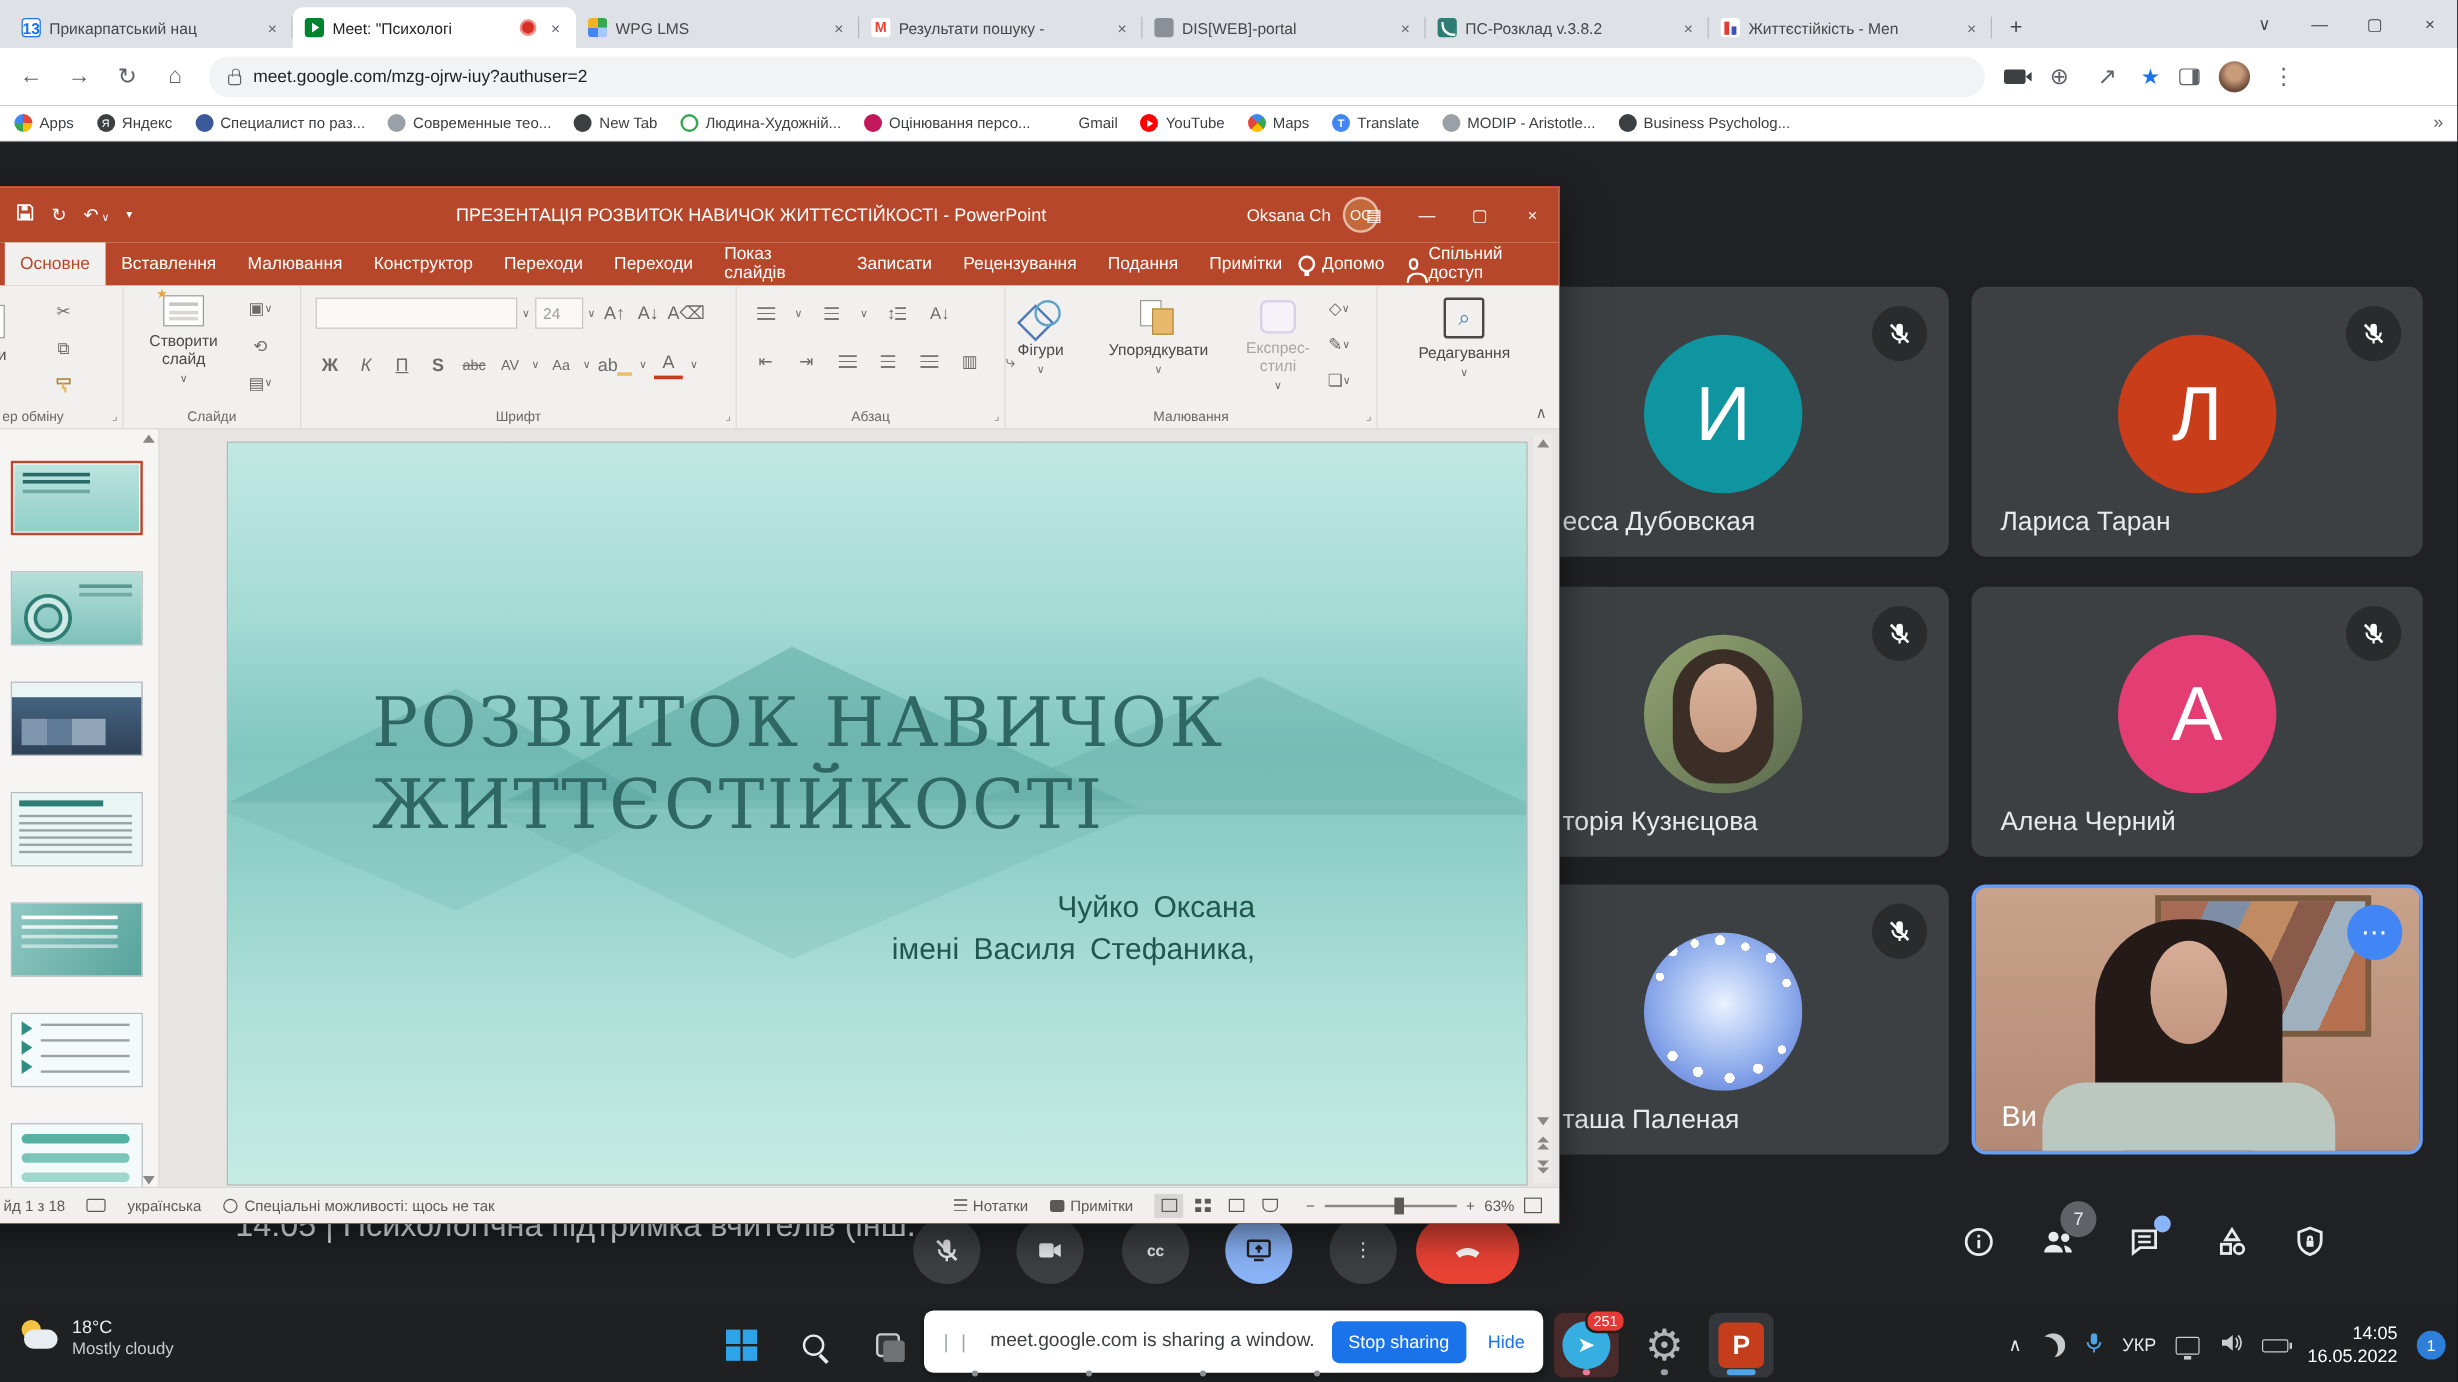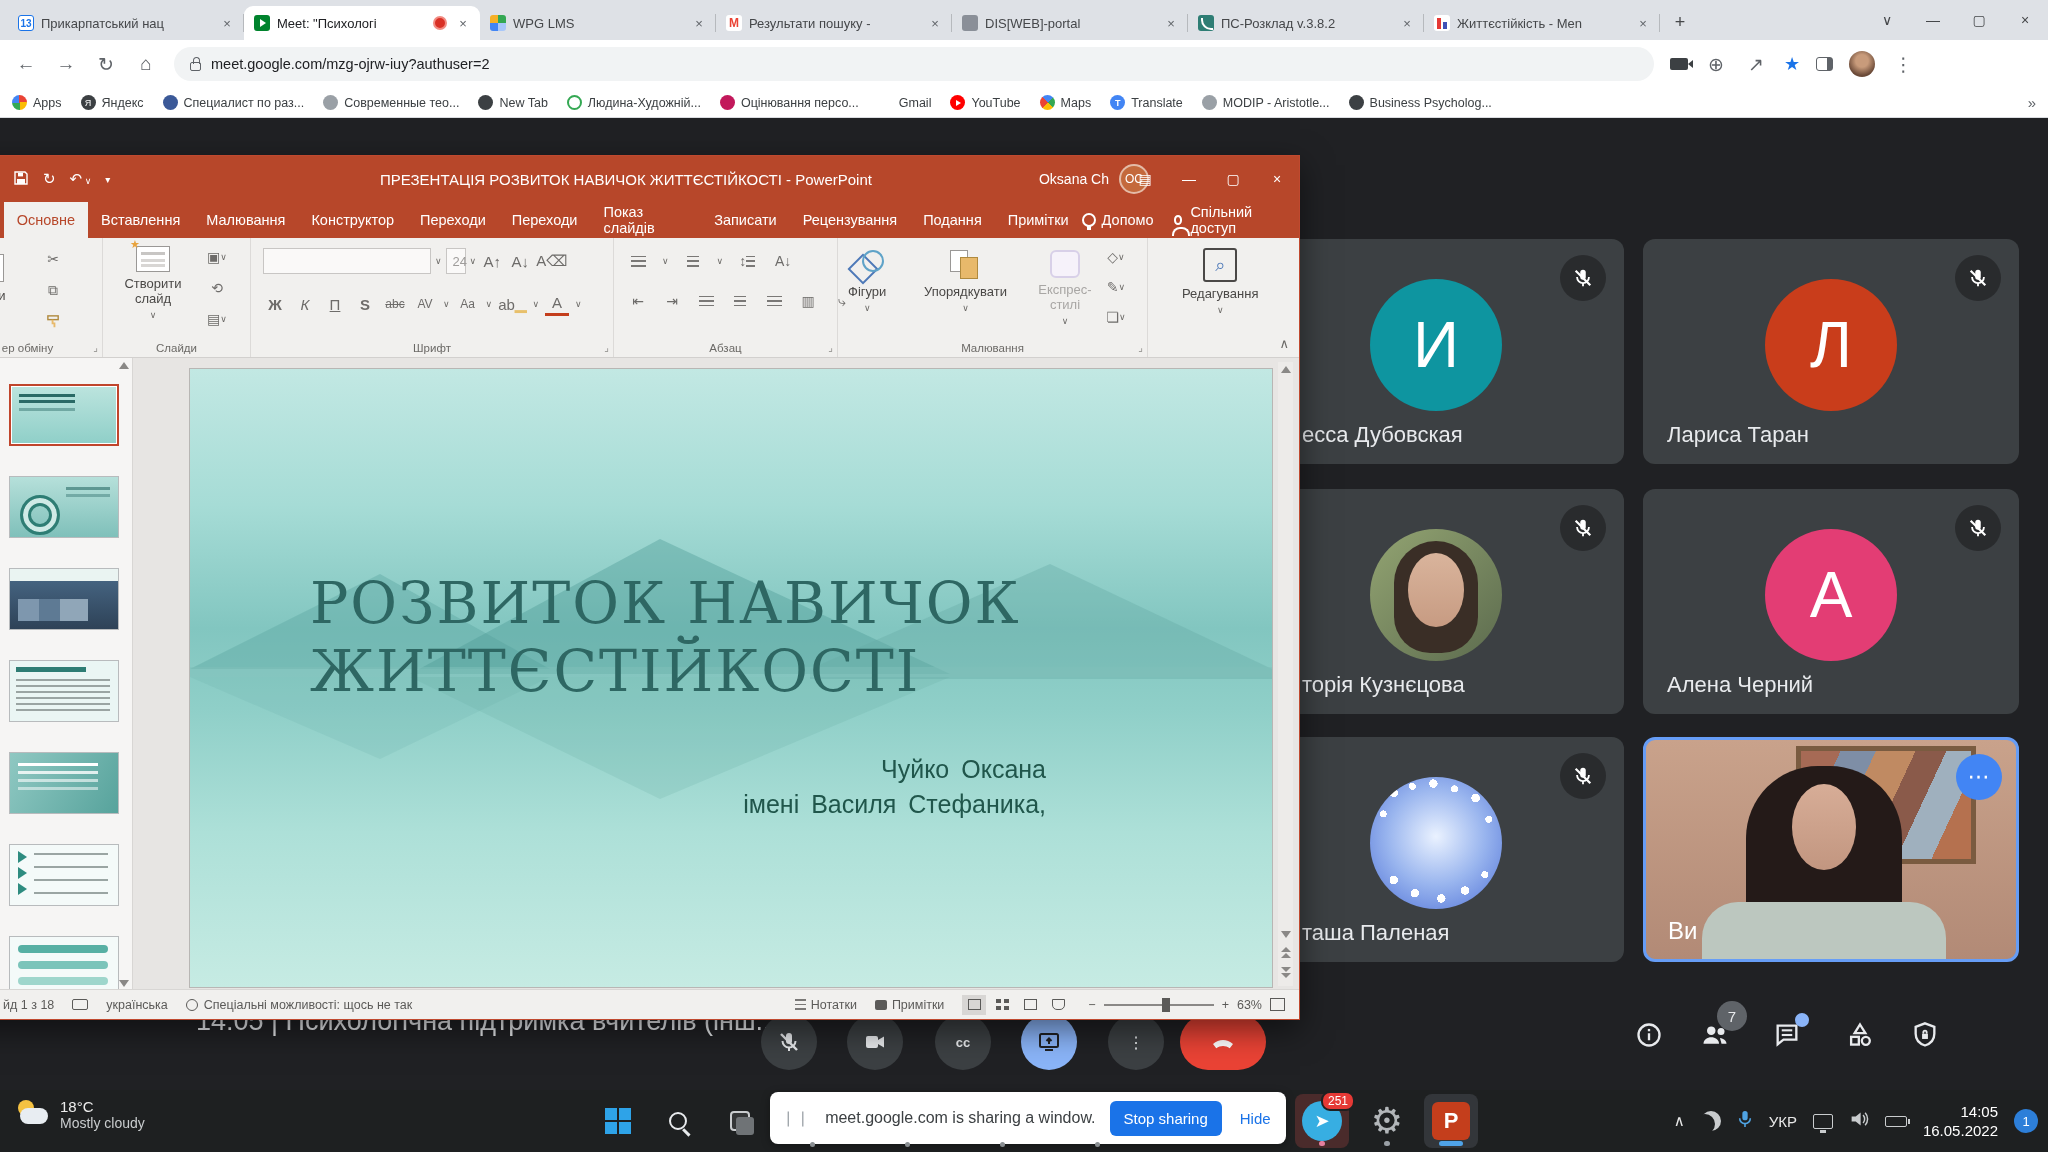--- a/index.html
+++ b/index.html
@@ -5,21 +5,21 @@
 *{margin:0;padding:0;box-sizing:border-box}
 body{font-family:"Liberation Sans",sans-serif;background:#000}
 .screen{position:relative;width:2048px;height:1152px;overflow:hidden;background:#202124}
 
 .tabstrip{position:absolute;top:0;left:0;width:2048px;height:40px;background:#DEE1E6;display:flex;align-items:flex-end;padding-left:8px}
 .tab{width:236px;height:34px;display:flex;align-items:center;gap:7px;padding:0 8px 0 10px;font-size:13px;color:#45474A;border-radius:9px 9px 0 0;position:relative;flex:none}
 .tab:not(.active):after{content:"";position:absolute;right:0;top:8px;height:18px;width:1px;background:#B6B9BD}
 .tab.active{background:#FFF;color:#202124}
 .tab-label{flex:1;overflow:hidden;white-space:nowrap}
 .tab-close{font-size:13px;color:#5F6368;width:18px;height:18px;display:flex;align-items:center;justify-content:center;border-radius:50%;flex:none}
-.fav{width:16px;height:16px;flex:none;border-radius:3px;display:flex;align-items:center;justify-content:center;font-size:10px;font-weight:bold}
+.fav{width:16px;height:16px;flex:none;border-radius:3px;display:flex;align-items:center;justify-content:center;font-size:13px;font-weight:bold}
 .fav-cal{background:#fff;border:1.5px solid #1A73E8;color:#1A73E8}
 .fav-meet{background:#00832D;color:#fff;border-radius:3px}
 .fav-meet:before{content:"";width:0;height:0;border-left:6px solid #fff;border-top:4px solid transparent;border-bottom:4px solid transparent;margin-left:2px}
 .fav-wpg{background:linear-gradient(90deg,#F6B026 50%,#34A853 50%) top/16px 8px no-repeat,linear-gradient(90deg,#4285F4 50%,#A8C7FA 50%) bottom/16px 8px no-repeat}
 .fav-gmail{background:#fff;color:#EA4335;font-size:12px}
 .fav-dis{background:#8A8F98;color:#fff}
 .fav-ps{background:#2E7D74;position:relative}
 .fav-ps:before{content:"";position:absolute;left:3px;top:3px;width:10px;height:10px;border-left:2px solid #fff;border-bottom:2px solid #fff;border-radius:0 0 0 10px}
 .fav-chart{background:#fff;position:relative}
 .fav-chart:before{content:"";position:absolute;left:3px;bottom:2px;width:4px;height:11px;background:#E53935}
@@ -158,21 +158,21 @@
 .tv6:after{content:"";position:absolute;left:24px;top:8px;width:74px;height:2px;background:#9AA5A3;box-shadow:0 13px 0 #9AA5A3,0 26px 0 #9AA5A3,0 39px 0 #9AA5A3}
 .tv7{background:#F4FAF9}
 .tv7:before{content:"";position:absolute;left:8px;top:8px;width:90px;height:8px;border-radius:4px;background:#57B0A4;box-shadow:0 16px 0 #7BC4BA,0 32px 0 #9ED6CC}
 .pscroll{position:absolute;right:2px;top:2px;bottom:2px;width:11px}
 .tri{width:0;height:0;border-left:5px solid transparent;border-right:5px solid transparent}
 .tri.up{border-bottom:7px solid #8A8886}
 .tri.down{border-top:7px solid #8A8886}
 .slide{position:absolute;left:237px;top:11px;width:1082px;height:618px;background:linear-gradient(180deg,#C2E8E3 0%,#A6DCD6 22%,#82C6C0 42%,#8FCFC8 55%,#ADE0D8 75%,#C6EBE3 100%);box-shadow:0 0 0 1px #B8B6B4;overflow:hidden}
 .mtn{position:absolute;left:0;top:0}
 .slide-title{position:absolute;left:120px;top:200px;font-family:"DejaVu Serif",serif;font-size:57px;letter-spacing:2px;color:#2E6763;line-height:1.2}
-.slide-sub{position:absolute;right:226px;top:383px;text-align:right;font-size:25px;font-weight:500;color:#20564B;line-height:1.38;word-spacing:5px}
+.slide-sub{position:absolute;right:226px;top:370px;text-align:right;font-size:25px;font-weight:500;color:#20564B;line-height:1.38;word-spacing:5px}
 .vscroll{position:absolute;left:1325px;top:4px;width:15px;height:624px;background:#EDEBE9;display:flex;flex-direction:column;align-items:center;padding-top:4px}
 .vscroll .grp{position:absolute;bottom:8px;display:flex;flex-direction:column;align-items:center;gap:9px}
 .dblchev{display:flex;flex-direction:column;gap:1px;align-items:center}
 .statusbar{position:absolute;left:0;bottom:0;width:100%;height:30px;background:#F1F0EE;border-top:1px solid #D8D6D4;display:flex;align-items:center;font-size:12.5px;color:#5B5A58;padding:0 14px;gap:18px}
 .statusbar .grow{flex:1}
 .kbd-ic{width:16px;height:11px;border:1.5px solid #5B5A58;border-radius:2px}
 .acc-ic{width:12px;height:12px;border:1.5px solid #5B5A58;border-radius:50%;position:relative}
 .viewbtns{display:flex;gap:4px}
 .vb{width:24px;height:20px;display:flex;align-items:center;justify-content:center}
 .vb.active{background:#D8D6D4}
@@ -578,21 +578,21 @@
           <span class="mi">▣<span class="chev">∨</span></span>
           <span class="mi">⟲</span>
           <span class="mi">▤<span class="chev">∨</span></span>
         </div>
         <span class="rlabel">Слайди</span>
       </div>
       <div class="rg" style="width:363px">
         <div style="position:absolute;left:12px;top:10px;display:flex;gap:4px;align-items:center">
           <span class="rinput" style="width:168px"></span>
             <span class="chev">∨</span>
-          <span class="rinput" style="width:20px">24</span>
+          <span class="rinput" style="width:40px">24</span>
             <span class="chev">∨</span>
           <span class="fbtn">A↑</span>
           <span class="fbtn">A↓</span>
           <span class="fbtn">A⌫</span>
         </div>
         <div style="position:absolute;left:12px;top:54px;display:flex;gap:6px;align-items:center">
           <span class="fbtn b">Ж</span>
           <span class="fbtn i">К</span>
           <span class="fbtn u">П</span>
           <span class="fbtn b">S</span>

